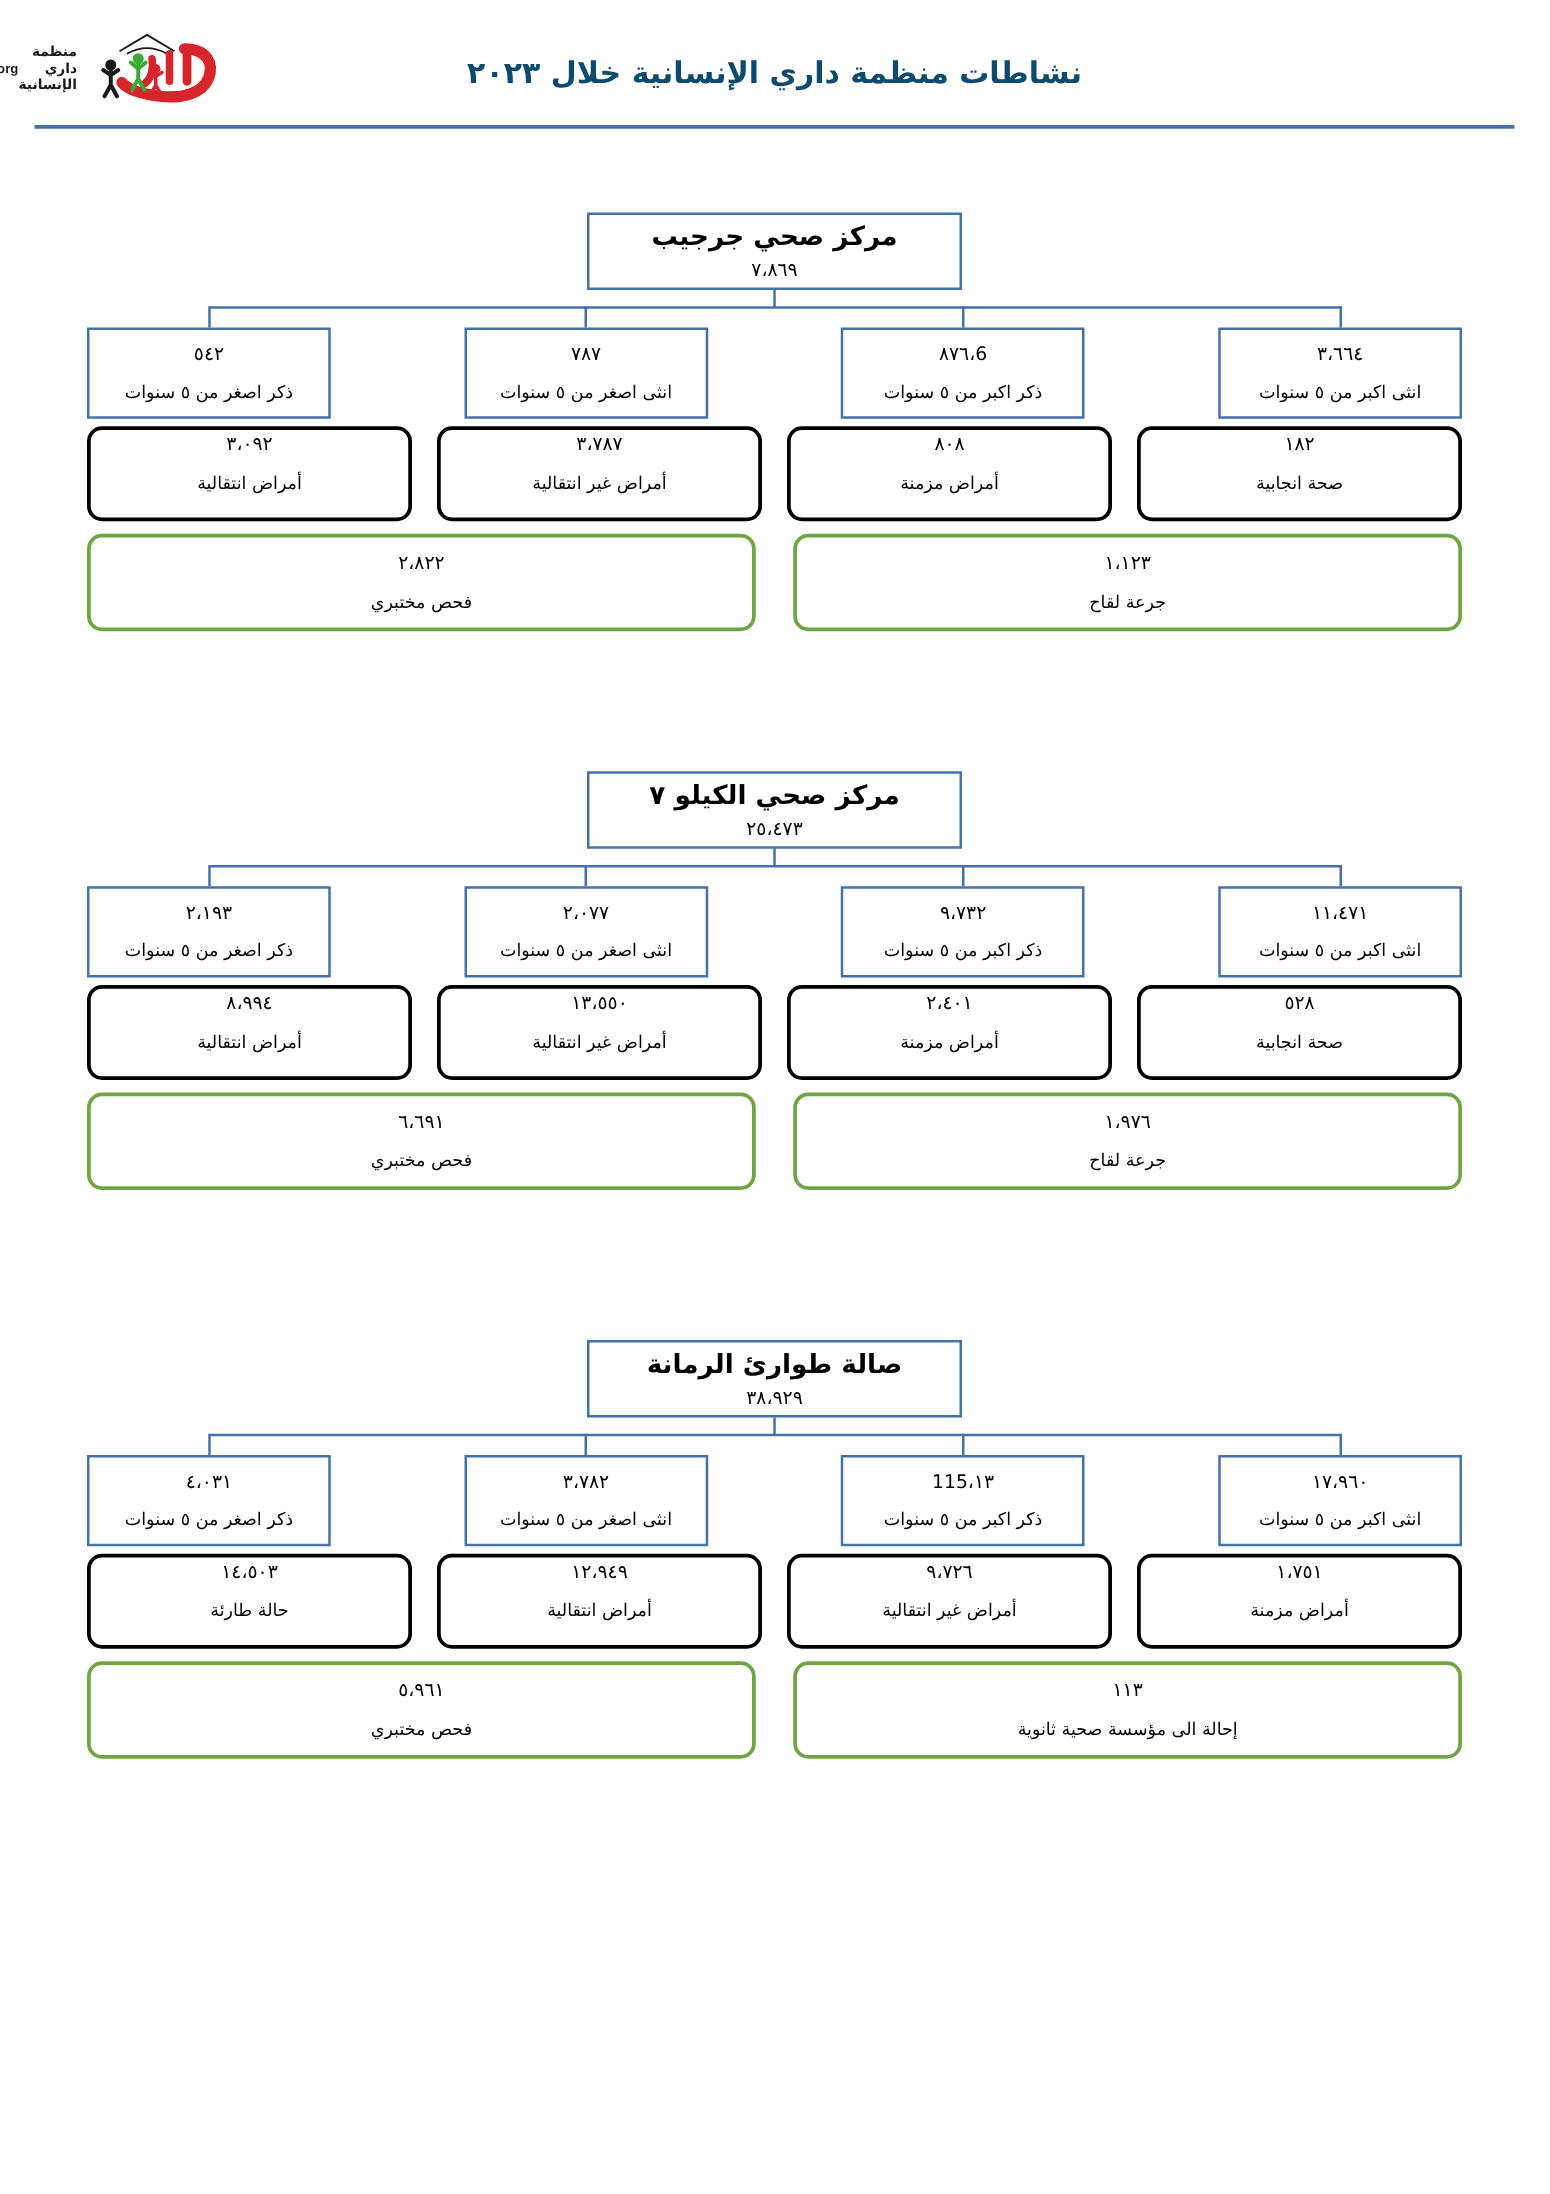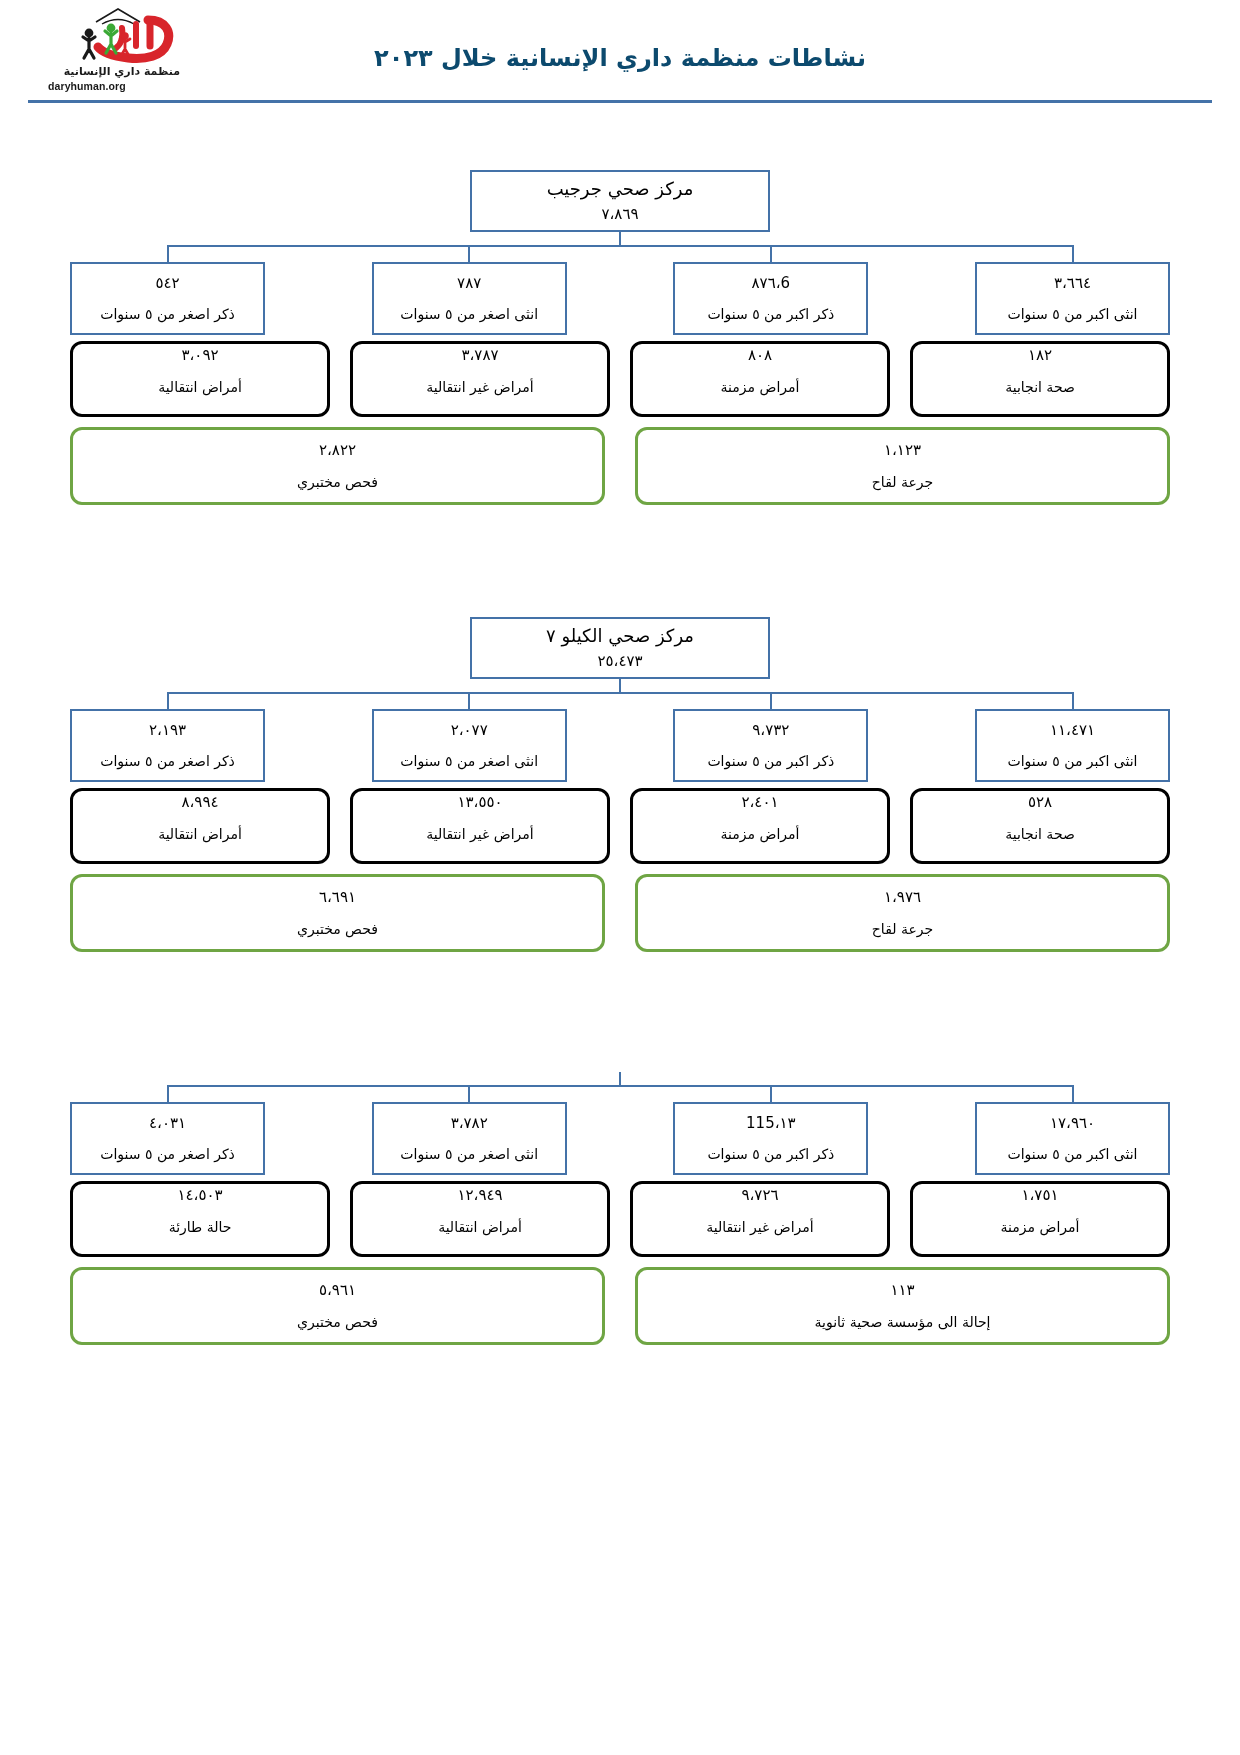--- a/index.html
+++ b/index.html
@@ -25,21 +25,22 @@
     align-items: center;
     direction: rtl;
   }
   .logo-block {
     position: absolute;
     left: 48px;
     top: 6px;
     width: 132px;
     height: 96px;
     display: flex;
-    flex-direction: column;
+    flex-direction: row;
+    align-items: center;
     justify-content: flex-start;
   }
   .logo-mark {
     position: relative;
     width: 118px;
     height: 58px;
   }
   .logo-sub {
     font-size: 11px;
     font-weight: bold;
@@ -98,22 +99,22 @@
     background: #ffffff;
     display: flex;
     flex-direction: column;
     align-items: center;
     justify-content: center;
     text-align: center;
     direction: rtl;
     font-family: "DejaVu Sans", sans-serif;
   }
   .box .bx-title {
-    font-weight: normal;
-    font-size: 18px;
+    font-weight: bold;
+    font-size: 21px;
     line-height: 1.35;
   }
   .box .bx-num {
     font-size: 15px;
     line-height: 1.5;
   }
   .box .bx-label {
     font-size: 14px;
     line-height: 1.5;
   }
@@ -367,20 +368,26 @@
         </div>
         <div class="box green-box">
           <div class="bx-num">٦،٦٩١</div>
           <div class="bx-label">فحص مختبري</div>
         </div>
       </div>
     </div>
     <div class="sec-gap-2"></div>
     <div class="section">
       <div class="sec-inner">
+        <div class="root-row">
+          <div class="box root-box">
+            <div class="bx-title">صالة طوارئ الرمانة</div>
+            <div class="bx-num">٣٨،٩٢٩</div>
+          </div>
+        </div>
         <div class="connectors">
           <div class="conn-v-root"></div>
           <div class="conn-h" style="left:97.5px;width:905px;"></div>
           <div class="conn-v-child" style="left:96.5px;"></div>
           <div class="conn-v-child" style="left:398.1666666666667px;"></div>
           <div class="conn-v-child" style="left:699.8333333333334px;"></div>
           <div class="conn-v-child" style="left:1001.5px;"></div>
         </div>
         <div class="children-row">
           <div class="box child-box">

